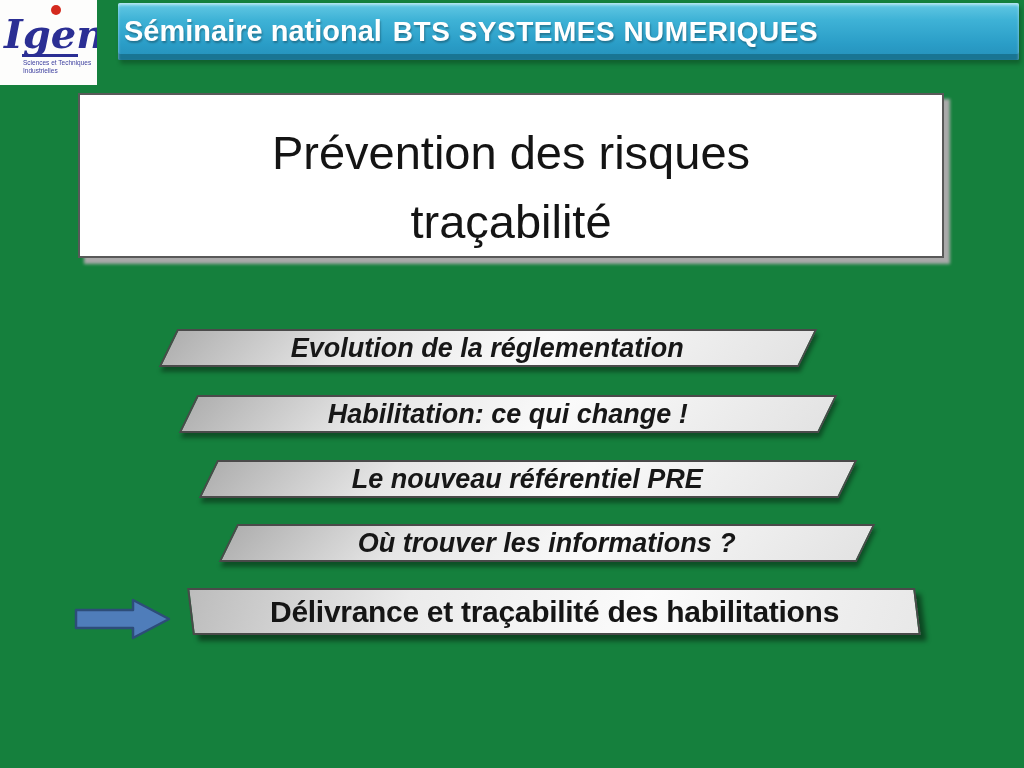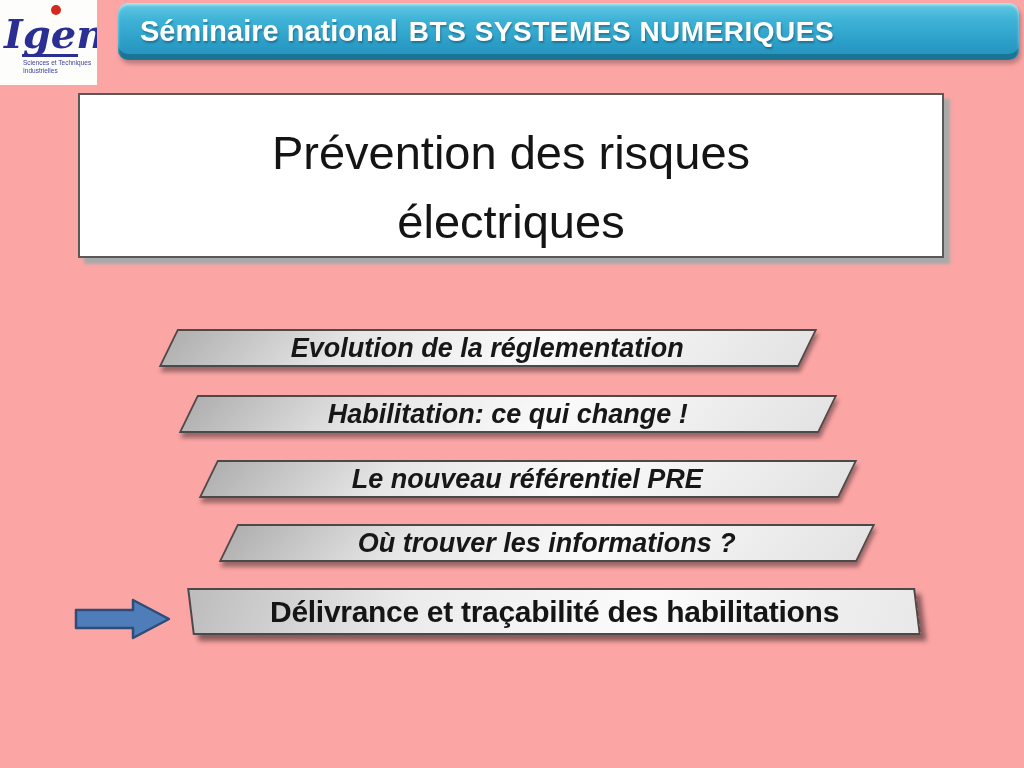--- a/index.html
+++ b/index.html
@@ -1,32 +1,32 @@
 <!DOCTYPE html>
 <html><head>
 <meta charset="utf-8">
 <style>
   html,body{margin:0;padding:0;background:#ffffff;}
   .slide{
-    position:relative;width:1024px;height:768px;background:#fca5a5;
+    position:relative;width:1024px;height:768px;background:#15803d;
     font-family:"Liberation Sans",sans-serif;overflow:hidden;
   }
 
   
   .logo{position:absolute;left:0;top:0;width:97px;height:85px;}
 
   
   .header-banner{
     position:absolute;left:118px;top:3px;width:901px;height:57px;
-    border-radius:10px;
+    border-radius:2px;
     background:linear-gradient(180deg,#63c9e4 0%,#3eb2d6 30%,#2a9dc7 72%,#2590ba 100%);
     box-shadow:inset 0 2px 3px rgba(255,255,255,.55),
                inset 0 -6px 0 rgba(23,112,140,.85),
                2px 4px 4px rgba(0,0,0,.25);
-    display:flex;align-items:center;padding-left:22px;box-sizing:border-box;
+    display:flex;align-items:center;padding-left:6px;box-sizing:border-box;
     color:#ffffff;font-weight:bold;white-space:nowrap;
   }
   .hdr-prefix{font-size:29px;margin-right:11px;text-shadow:1px 2px 2px rgba(0,0,0,.28);}
   .hdr-emph{font-size:28px;letter-spacing:.5px;text-shadow:1px 2px 2px rgba(0,0,0,.28);}
 
   
   .title-box{
     position:absolute;left:78px;top:93px;width:866px;height:165px;box-sizing:border-box;
     background:#ffffff;border:2px solid #595959;
     box-shadow:6px 6px 3px #a9a9a9;
@@ -82,21 +82,21 @@
     <text x="23" y="73" font-size="6.5" fill="#3c3f9e" font-family="Liberation Sans, sans-serif">Industrielles</text>
   </svg>
 
   <div class="header-banner">
     <span class="hdr-prefix">Séminaire national</span>
     <span class="hdr-emph">BTS SYSTEMES NUMERIQUES</span>
   </div>
 
   <div class="title-box">
     <div>Prévention des risques</div>
-    <div>électriques</div>
+    <div>traçabilité</div>
   </div>
 
   <div class="banner b1">
     <span class="txt">Evolution de la réglementation</span>
   </div>
   <div class="banner b2">
     <span class="txt">Habilitation: ce qui change !</span>
   </div>
   <div class="banner b3">
     <span class="txt">Le nouveau référentiel PRE</span>

